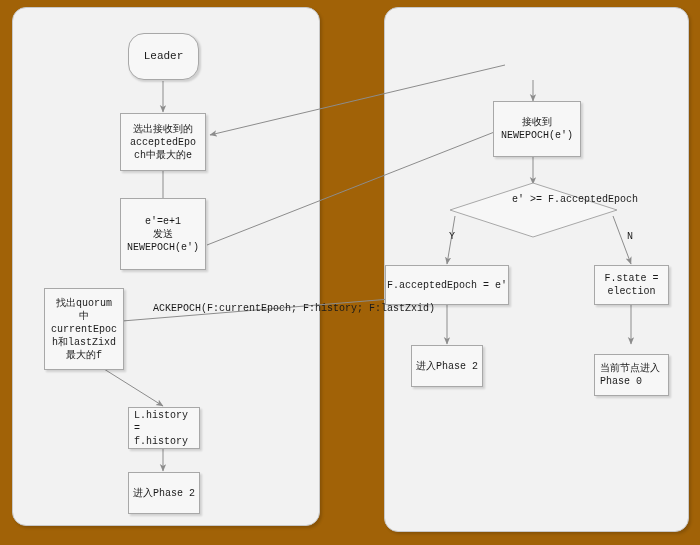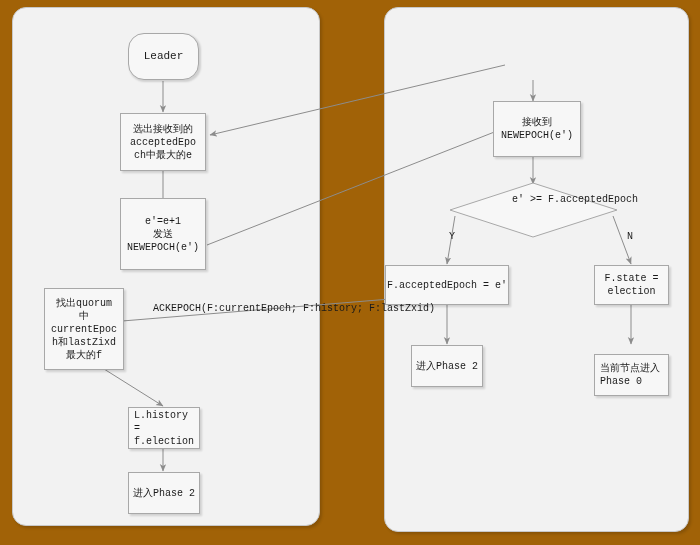--- a/index.html
+++ b/index.html
@@ -124,21 +124,21 @@
 发送
 NEWEPOCH(e')</div>
 
   <div class="node" style="left:44px; top:288px; width:80px; height:82px;">找出quorum
 中
 currentEpoc
 h和lastZixd
 最大的f</div>
 
   <div class="node leftalign" style="left:128px; top:407px; width:72px; height:42px;">L.history =
-f.election</div>
+f.history</div>
 
   <div class="node" style="left:128px; top:472px; width:72px; height:42px;">进入Phase 2</div>
 
 
   <div class="node" style="left:493px; top:101px; width:88px; height:56px;">接收到
 NEWEPOCH(e')</div>
 
   <div class="diamond-label" style="left:477px; top:194px;margin-left:35px;">e' &gt;= F.acceptedEpoch</div>
 
   <div class="node" style="left:385px; top:265px; width:124px; height:40px;">F.acceptedEpoch = e'</div>

